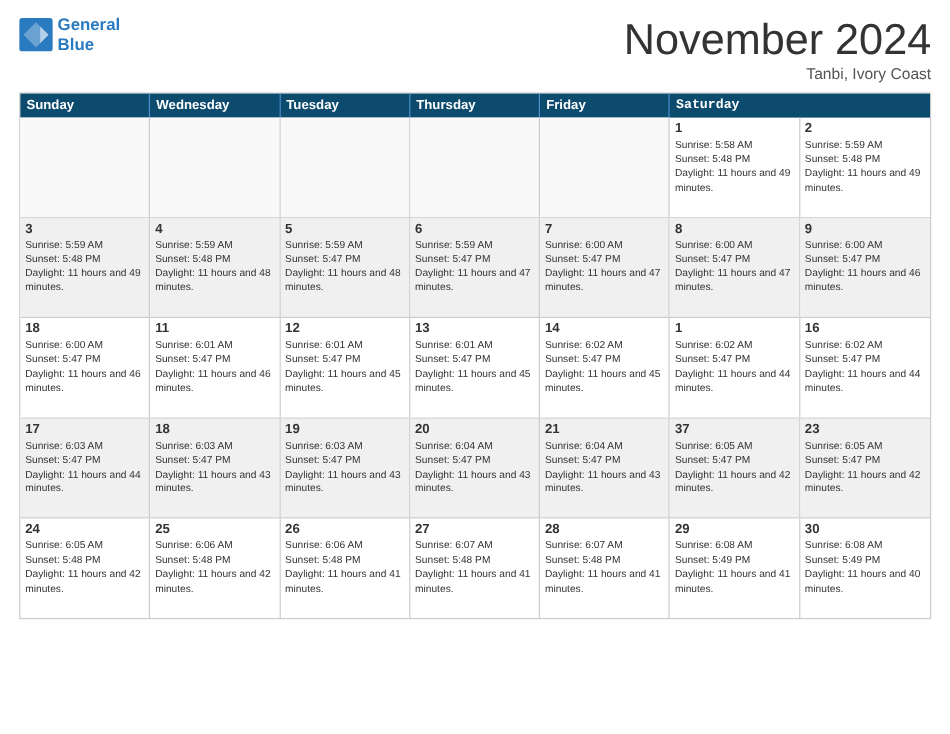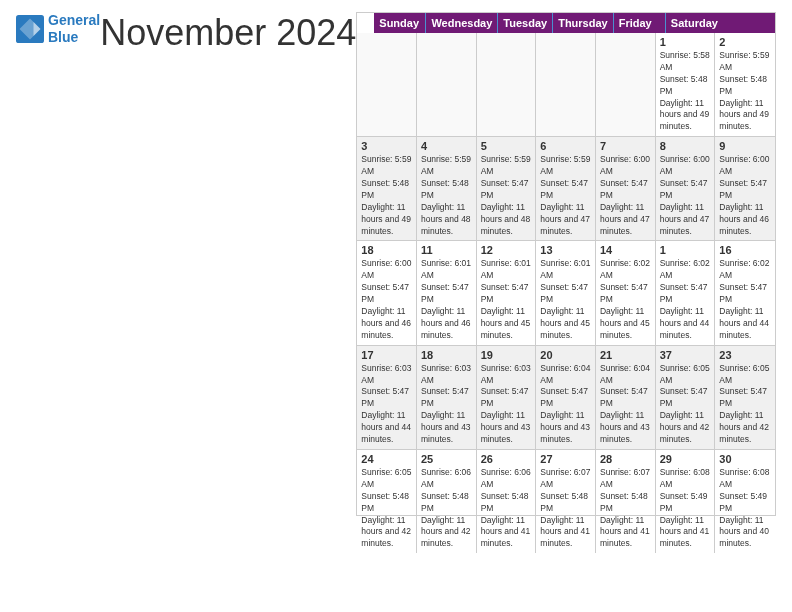--- a/index.html
+++ b/index.html
@@ -8,21 +8,21 @@
       background: #fff;
       width: 792px;
       height: 612px;
       overflow: hidden;
     }
     .page {
       width: 792px;
       height: 528px;
       padding: 12px 16px;
       display: flex;
-      flex-direction: row;
+      flex-direction: column;
       justify-content: center;
     }
     .header {
       display: flex;
       justify-content: space-between;
       align-items: flex-start;
       margin-bottom: 8px;
     }
     .logo {
       display: flex;
@@ -56,32 +56,31 @@
     }
     .calendar {
       flex: 1;
       display: flex;
       flex-direction: column;
       border: 1px solid #ccc;
     }
     .cal-header {
       display: grid;
       grid-template-columns: repeat(7, 1fr);
-      background: #701a75;
-      margin-left: 17px;
+      background: #0c4a6e;
     }
     .cal-header-cell {
       color: #fff;
       font-size: 11px;
       font-weight: bold;
       padding: 4px 5px;
       text-align: left;
       border-right: 1px solid #4a8fcf;
     }
-    .cal-header-cell:last-child { border-right: none; }
+    .cal-header-cell:last-child { border-right: none; font-family: Liberation Mono, monospace; }
     .cal-body {
       flex: 1;
       display: flex;
       flex-direction: column;
     }
     .cal-row {
       display: grid;
       grid-template-columns: repeat(7, 1fr);
       flex: 1;
       border-top: 1px solid #ccc;
@@ -122,20 +121,21 @@
         <polygon points="16,4 28,16 16,28 4,16" fill="#fff" opacity="0.3"></polygon>
         <polygon points="20,8 28,16 20,24" fill="#fff" opacity="0.5"></polygon>
       </svg>
       <div class="logo-text">
         <div><span>General</span></div>
         <div><span>Blue</span></div>
       </div>
     </div>
     <div class="title-block">
       <div class="month-title">November 2024</div>
+      <div class="location">Tanbi, Ivory Coast</div>
     </div>
   </div>
 
   <div class="calendar">
     <div class="cal-header">
     <div class="cal-header-cell">Sunday</div>
         <div class="cal-header-cell">Wednesday</div>
         <div class="cal-header-cell">Tuesday</div>
         <div class="cal-header-cell">Thursday</div>
         <div class="cal-header-cell">Friday</div>

